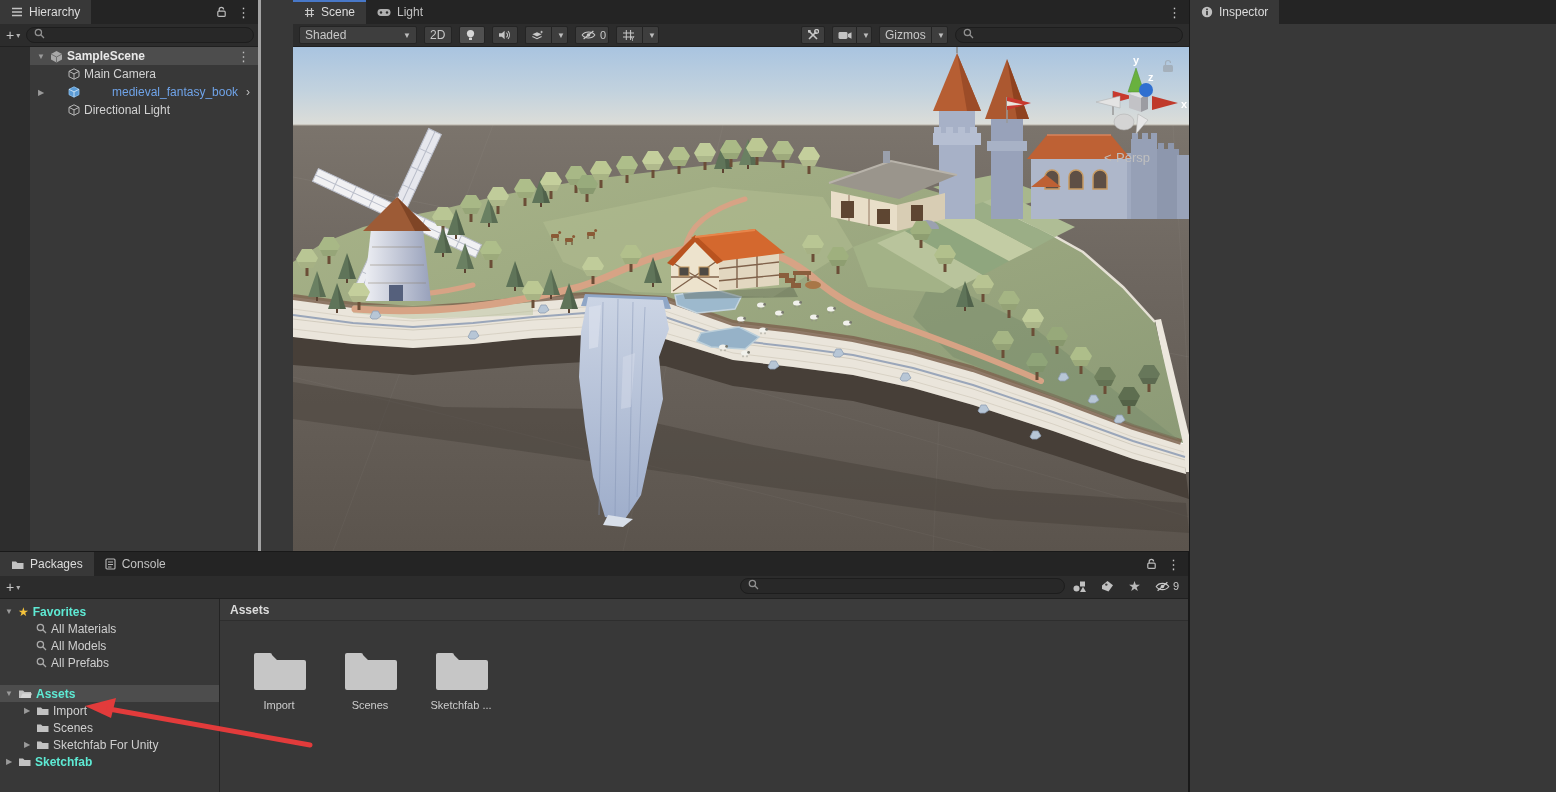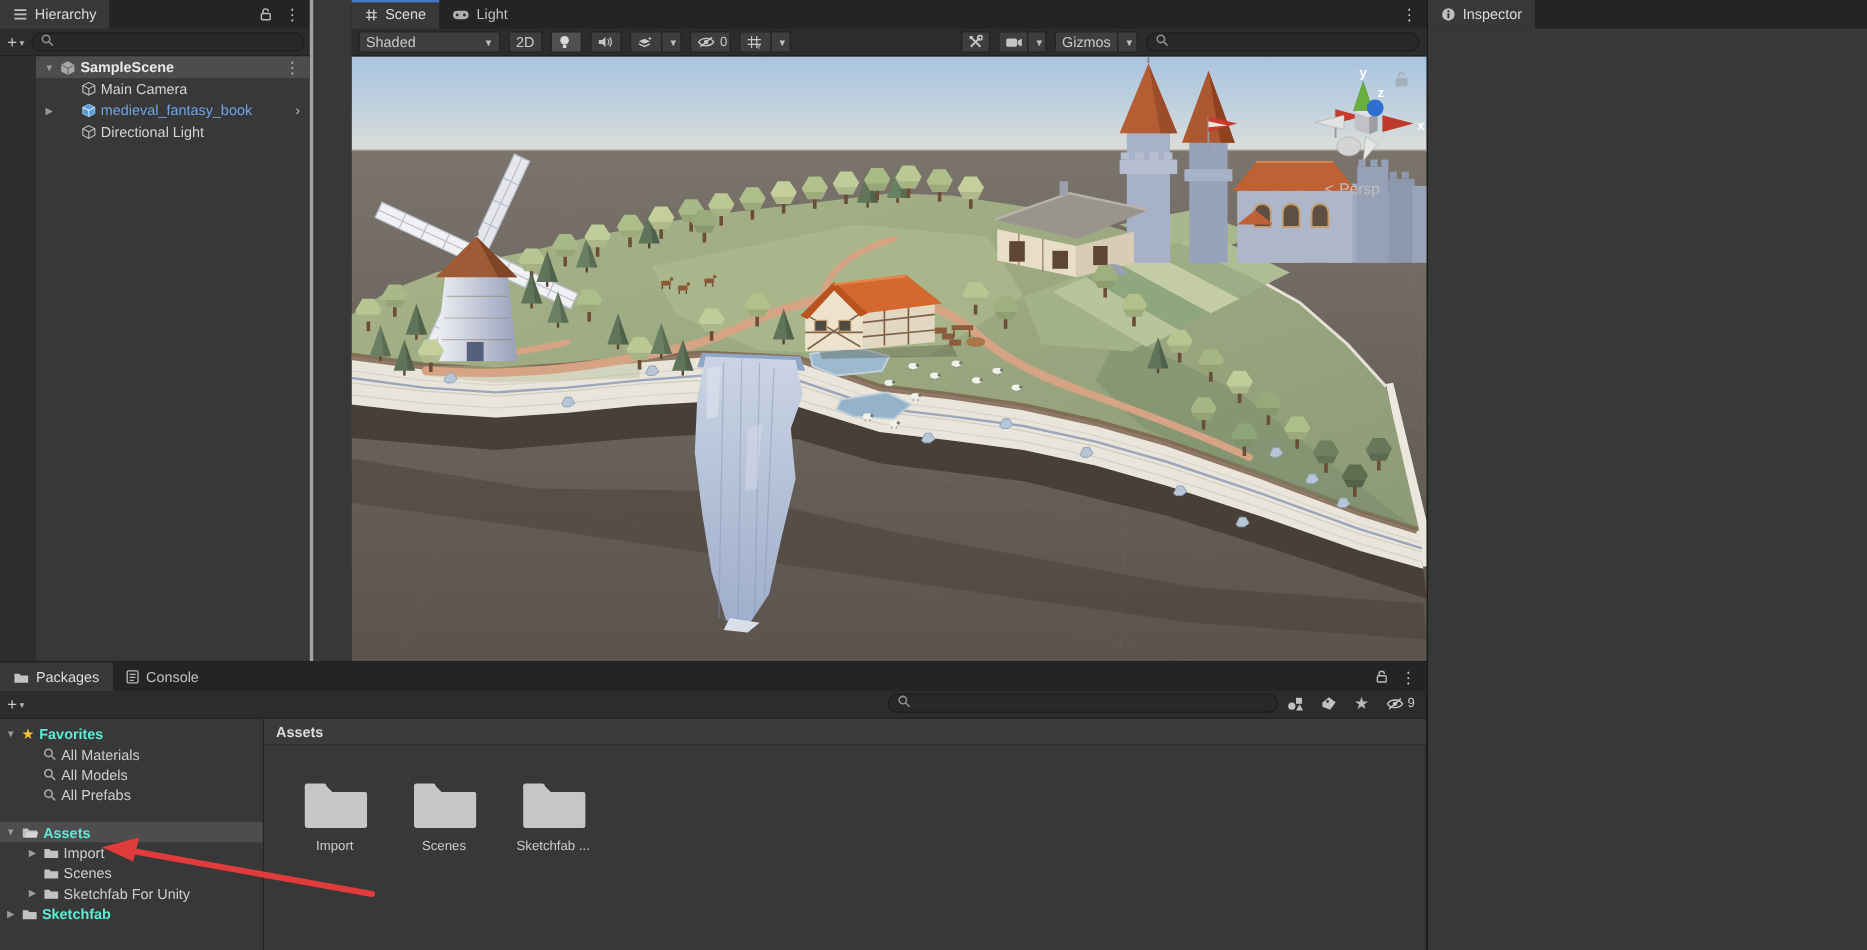--- a/index.html
+++ b/index.html
@@ -41,21 +41,21 @@
   
   .hier-body { position:relative; height:504px; background:#383838; }
   .hier-gutter { position:absolute; left:0; top:0; width:30px; height:100%; background:#2D2D2D; }
   .tree { position:absolute; left:30px; right:0; top:0; }
   .trow { height:18px; display:flex; align-items:center; gap:4px; padding-left:6px; color:#D2D2D2; position:relative; }
   .trow.sel { background:#4D4D4D; }
   .trow .tri { width:10px; font-size:8px; color:#9A9A9A; text-align:center; flex:0 0 10px; }
   .trow .indent { flex:0 0 14px; }
   .trow .rowlabel { white-space:nowrap; }
   .trow .bold { font-weight:bold; color:#E9E9E9; }
-  .trow .blue { color:#6FA3E8; }
+  .trow .blue { color:#6FA3E8;margin-left:28px; }
   .trow .right-ctl { position:absolute; right:8px; color:#BFBFBF; }
 
   
   .proj-body { position:relative; height:196px; display:flex; }
   .proj-side { width:220px; background:#383838; border-right:1px solid #242424; padding-top:4px; position:relative; }
   .prow { height:17px; display:flex; align-items:center; gap:4px; padding-left:4px; color:#CFCFCF; }
   .prow.sel { background:#4D4D4D; }
   .prow .tri { width:10px; font-size:8px; color:#9A9A9A; text-align:center; flex:0 0 10px; }
   .prow .indent { flex:0 0 14px; }
   .prow .bold { font-weight:bold; color:#5eead4; }

